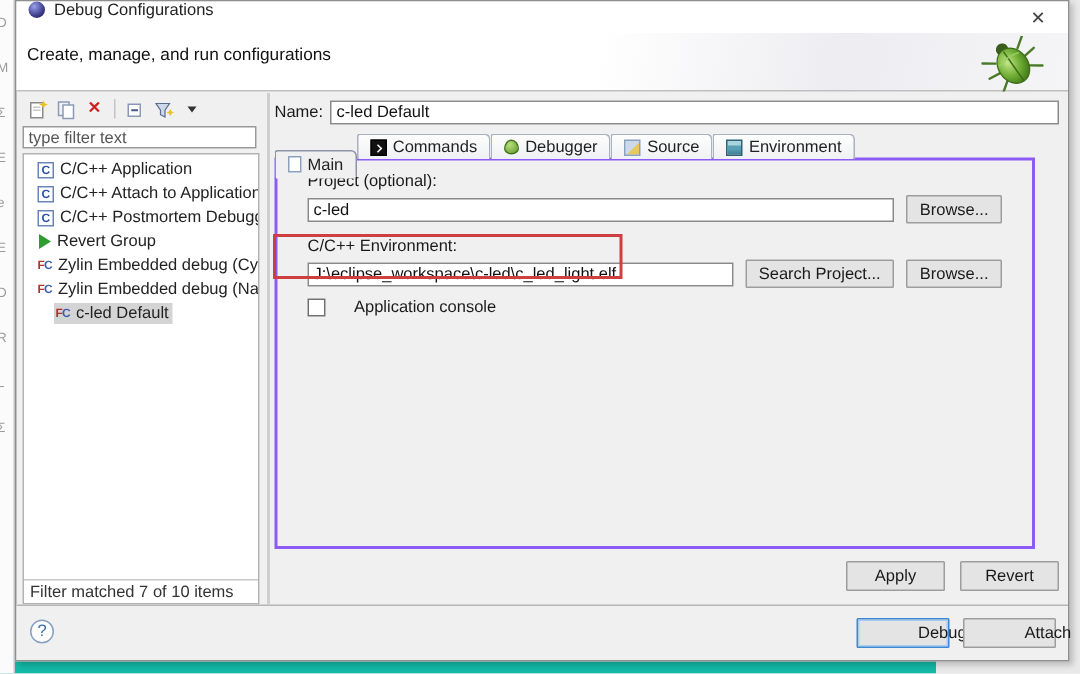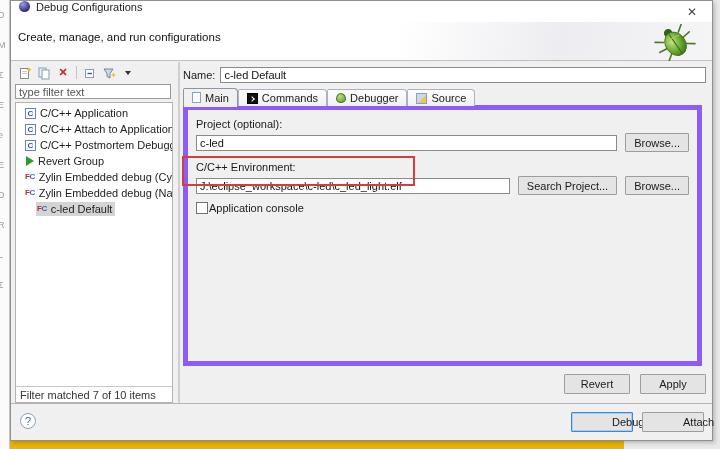--- a/index.html
+++ b/index.html
@@ -1,19 +1,19 @@
 <!DOCTYPE html>
 <html><head>
 <meta charset="utf-8">
 <style>
   * { margin:0; padding:0; box-sizing:border-box; }
   html,body { width:720px; height:449px; }
   body { font-family:"Liberation Sans", sans-serif; font-size:11px; color:#1a1a1a; background:#e9e9e9; overflow:hidden; }
 
-  .page { position:relative; width:624px; height:449px; background:#eab308; }
+  .page { position:relative; width:624px; height:449px; background:#14b8a6; }
 
   
   .bg-edge { position:absolute; left:0; top:0; width:10px; height:449px; background:#fbfbfb; border-right:1px solid #c8c8c8; overflow:hidden; }
   .bg-edge .glyphs { width:7px; margin-left:-2px; word-break:break-all; font-size:9px; line-height:30px; color:#9a9a9a; }
 
   
   .dialog { position:absolute; left:10px; top:0; width:703px; height:441px; background:#f0f0f0; border:1px solid #8f8f8f; box-shadow:2px 2px 4px rgba(0,0,0,.2); }
 
   .titlebar { position:absolute; left:0; top:0; right:0; height:21px; background:#ffffff; display:flex; align-items:flex-start; padding-left:8px; }
   .app-icon { width:11px; height:11px; border-radius:50%; background:radial-gradient(circle at 35% 30%, #9aa0e8, #3c3c8c 60%, #14143c); margin-right:6px; }
@@ -50,39 +50,39 @@
   .sash { position:absolute; left:167px; top:0; bottom:0; width:2px; background:#cfcfcf; cursor:ew-resize; }
 
   
   .right-panel { position:absolute; left:170px; right:4px; top:0; bottom:0; }
   .name-row { position:absolute; left:2px; right:2px; top:4px; height:18px; display:flex; align-items:center; gap:5px; }
   .tf-input { height:16px; border:1px solid #8a8a8a; background:#fff; font:11px "Liberation Sans",sans-serif; color:#111; padding:0 3px; }
   .name-row .tf-input { flex:1; }
 
   .tabs { position:absolute; left:2px; top:26px; height:18px; display:flex; z-index:2; }
   .tab { display:flex; align-items:center; gap:4px; padding:0 8px; border:1px solid #a9b1c2; border-bottom:none; border-radius:2px 4px 0 0; background:linear-gradient(#fdfdfd,#eff1f4); height:17px; margin-top:1px; color:#222; }
-  .tab.active { background:#f0f0f0; height:18px; margin-top:0; border-color:#8c94a5; position:relative; }
+  .tab.active { background:#f0f0f0; height:18px; margin-top:12px; border-color:#8c94a5; position:relative; }
   .tab.active:after { content:""; position:absolute; left:0; right:0; bottom:-1px; height:2px; background:#f0f0f0; }
   .ti { flex:0 0 auto; }
   .ti-page { width:9px; height:11px; background:#fff; border:1px solid #8aa0c0; }
   .ti-bug { width:10px; height:10px; border-radius:50% 50% 50% 50%/60% 60% 40% 40%; background:radial-gradient(circle at 35% 30%, #b9e07c, #5f9a2d); border:1px solid #47731f; }
   .ti-cmd { width:11px; height:11px; background:#111; border:1px solid #000; position:relative; }
   .ti-cmd:after { content:""; position:absolute; left:2px; top:3px; width:3px; height:3px; border-left:1px solid #fff; border-bottom:1px solid #fff; transform:rotate(-135deg); }
   .ti-src { width:11px; height:11px; background:linear-gradient(135deg,#cdd8ea 55%,#e8c95a 56%); border:1px solid #8aa0c0; }
   .ti-env { width:11px; height:11px; background:linear-gradient(#5aa0b4 60%,#3d7d92); border:1px solid #2f6275; box-shadow:inset 0 3px 0 #a9d3de; }
   .ti-common { width:11px; height:11px; background:#fff; border:1px solid #8aa0c0; box-shadow:inset 0 3px 0 #cfe0f4; }
 
-  .folder-body { position:absolute; left:2px; right:6px; top:43px; height:261px; border:5px solid #8b5cf6; background:#f0f0f0; padding:6px 8px; }
+  .folder-body { position:absolute; left:2px; right:18px; top:43px; height:261px; border:2px solid #8b5cf6; background:#f0f0f0; padding:6px 20px; }
   .field-label { margin:2px 0 3px 0; color:#1a1a1a; }
   .frow { display:flex; gap:8px; align-items:center; margin-bottom:4px; }
   .frow .tf-input { flex:1; }
   .btn { height:20px; background:#e4e4e4; border:1px solid #9d9d9d; font:11px "Liberation Sans",sans-serif; color:#1a1a1a; padding:0 8px; border-radius:1px; }
   .btn.sm { height:19px; }
   .mt { margin-top:9px; }
-  .check-row { display:flex; gap:1px; margin-top:7px; }
+  .check-row { display:flex; gap:19px; margin-top:7px; }
   .checkbox { width:12px; height:12px; background:#fff; border:1px solid #707070; }
 
   .apply-row { position:absolute; right:2px; top:312px; display:flex; gap:10px; }
   .apply-row .btn { width:66px; }
 
   .annotation { position:absolute; left:171px; top:94px; width:233px; height:30px; border:2px solid #cf3f3f; z-index:5; pointer-events:none; }
 
   .footer { position:absolute; left:0; right:0; bottom:0; height:37px; border-top:1px solid #b5b5b5; background:#f0f0f0; }
   .help { position:absolute; left:9px; top:9px; width:16px; height:16px; border:1px solid #8aa0c0; border-radius:50%; color:#3b6ea5; text-align:center; line-height:15px; font-size:11px; background:#fdfdfd; }
   .footer-btns { position:absolute; right:8px; top:8px; display:flex; gap:9px; }
@@ -232,20 +232,24 @@
             <span>Commands</span>
           </div>
           <div class="tab">
             <span class="ti ti-bug"></span>
             <span>Debugger</span>
           </div>
           <div class="tab">
             <span class="ti ti-src"></span>
             <span>Source</span>
           </div>
+          <div class="tab">
+            <span class="ti ti-env"></span>
+            <span>Environment</span>
+          </div>
         </div>
 
         <div class="folder-body">
           <div class="field-label">Project (optional):</div>
           <div class="frow">
             <input class="tf-input" type="text" value="c-led" style="">
             <button class="btn sm">Browse...</button>
           </div>
 
           <div class="field-label mt">C/C++ Environment:</div>
@@ -255,22 +259,22 @@
             <button class="btn sm">Browse...</button>
           </div>
 
           <div class="check-row">
             <span class="checkbox"></span>
             <span>Application console</span>
           </div>
         </div>
 
         <div class="apply-row">
+          <button class="btn">Apply</button>
           <button class="btn">Revert</button>
-          <button class="btn">Apply</button>
         </div>
       </div>
 
       <div class="annotation"></div>
     </div>
 
     <div class="footer">
       <span class="help">?</span>
       <div class="footer-btns">
         <button class="btn default">Debug</button>

